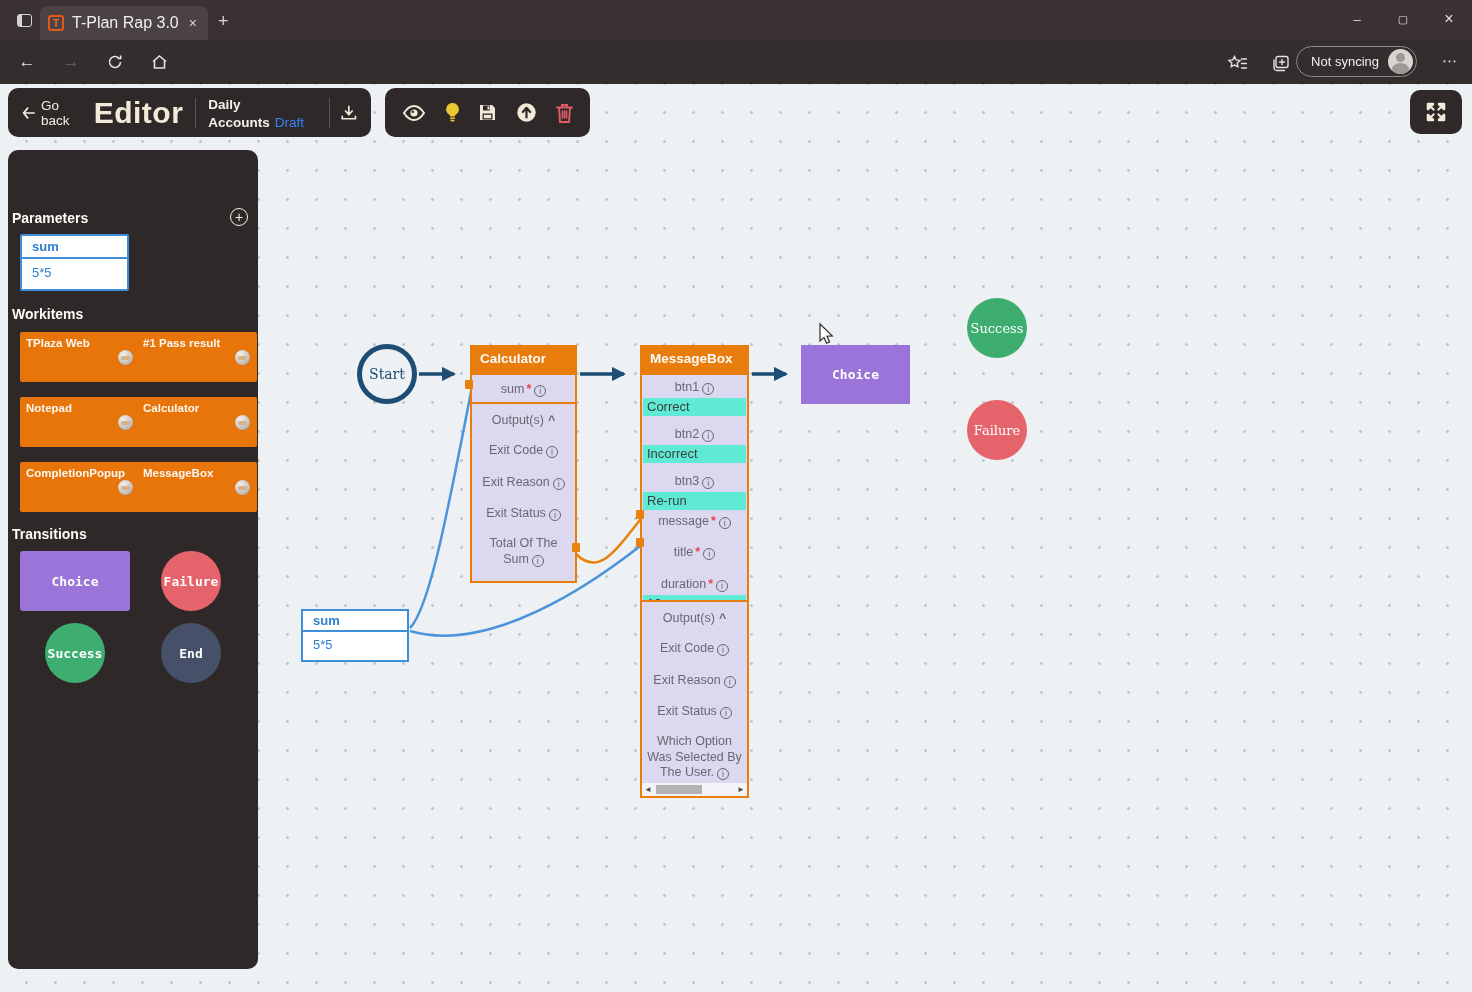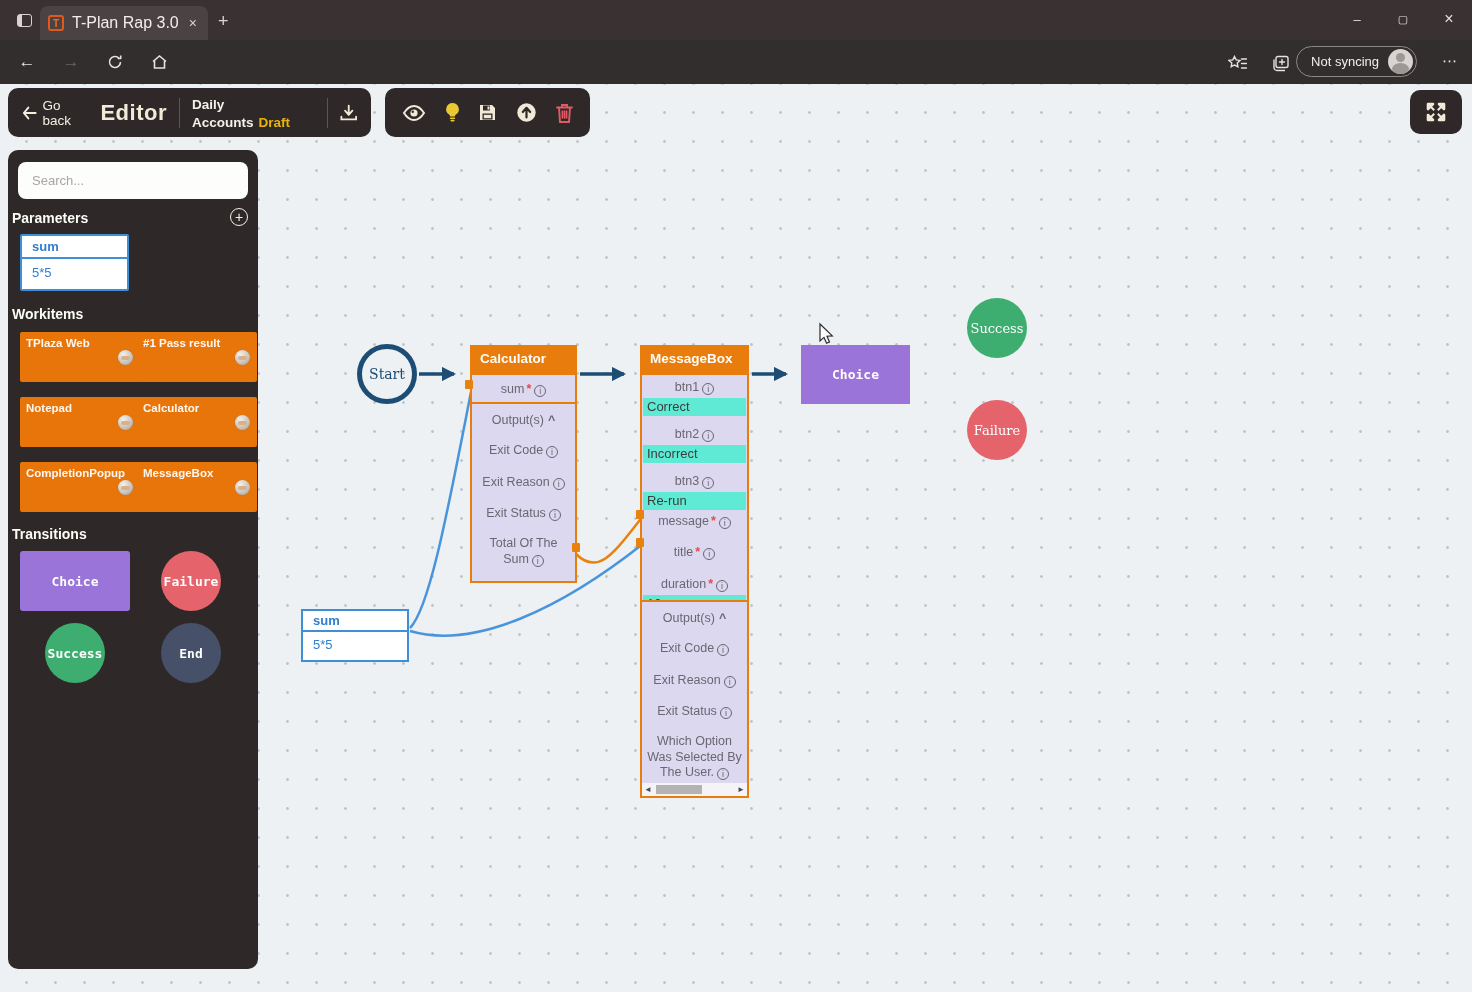--- a/index.html
+++ b/index.html
@@ -35,24 +35,24 @@
   
   .page { position:absolute; left:0; top:84px; width:1472px; height:908px;
     background:#edf1f3;
     background-image:radial-gradient(circle, #bdc7cd 1.3px, transparent 1.5px);
     background-size:29px 29px; background-position:12px 14px; }
 
   .tb-group { position:absolute; background:#2e2928; border-radius:10px; display:flex; align-items:center; color:#f2ead9; }
   .tb-main { left:8px; top:4px; width:363px; height:49px; padding:0 14px; gap:12px; }
   .tb-actions { left:385px; top:4px; width:205px; height:49px; justify-content:space-around; padding:0 8px; }
   .goback { display:flex; align-items:center; gap:6px; font-size:13.5px; color:#f4efe3; }
-  .editor-title { font-size:22px; font-weight:bold; letter-spacing:0.5px; }
+  .editor-title { font-size:30px; font-weight:bold; letter-spacing:0.5px; }
   .tb-divider { width:1px; height:30px; background:#5c5551; }
   .proc-name { font-size:13.5px; font-weight:bold; color:#f4f1ea; }
-  .proc-status { font-size:13.5px; font-weight:bold; color:#eab308; margin-left:5px; }
+  .proc-status { font-size:13.5px; font-weight:normal; color:#3b82f6; margin-left:5px; }
   .fullscreen-btn { position:absolute; left:1410px; top:6px; width:52px; height:44px; background:#2e2928; border-radius:10px; display:flex; align-items:center; justify-content:center; }
 
   
   .sidebar { position:absolute; left:8px; top:66px; width:250px; height:819px; background:#2e2928; border-radius:10px; }
   .search { position:absolute; left:10px; top:12px; width:230px; height:37px; background:#fdfdfb; border:none; border-radius:8px; padding:0 14px; font-size:13px; color:#333; font-family:"Liberation Sans",sans-serif; }
   .search::placeholder { color:#a9a5a2; }
   .side-h { position:absolute; left:4px; color:#fdfdf7; font-size:14px; font-weight:bold; }
   .plus-circ { position:absolute; right:10px; top:58px; width:18px; height:18px; border:1.5px solid #f2efe8; border-radius:50%; color:#f2efe8; font-size:14px; line-height:16px; text-align:center; }
   .param-card { position:absolute; left:12px; top:84px; width:109px; background:#ffffff; border:2px solid #3f8fd8; border-radius:2px; }
   .param-name { border-bottom:2px solid #3f8fd8; padding:3px 10px; font-size:13px; font-weight:bold; color:#2f7fd0; }
@@ -195,21 +195,20 @@
   <div class="fullscreen-btn">
     <svg width="22" height="22" viewBox="0 0 22 22">
         <g stroke="#f2ead9" stroke-width="2.6" fill="#f2ead9" stroke-linejoin="round">
           <path d="M3 3h5L3 8zM19 3v5l-5-5zM3 19v-5l5 5zM19 19h-5l5-5z"></path>
           <path d="M6 6l3.2 3.2M16 6l-3.2 3.2M6 16l3.2-3.2M16 16l-3.2-3.2" fill="none" stroke-width="2"></path>
         </g>
       </svg>
   </div>
 
   <div class="sidebar">
-    <input class="search" type="text" placeholder="Search..." style="">
     <div class="side-h" style="top:60px;">Parameters</div>
     <div class="plus-circ">+</div>
     <div class="param-card">
       <div class="param-name">sum</div>
       <div class="param-value">5*5</div>
     </div>
     <div class="side-h" style="top:156px;">Workitems</div>
 
     <div class="tile" style="left:12px;top:182px;"><span>TPlaza Web</span><span class="tile-badge"></span></div>
     <div class="tile" style="left:129px;top:182px;"><span>#1 Pass result</span><span class="tile-badge"></span></div>

